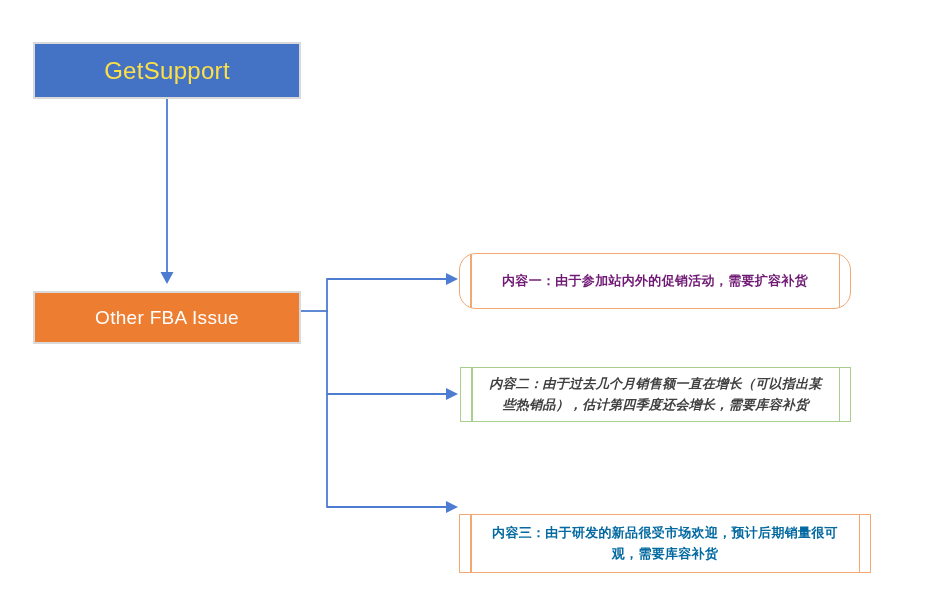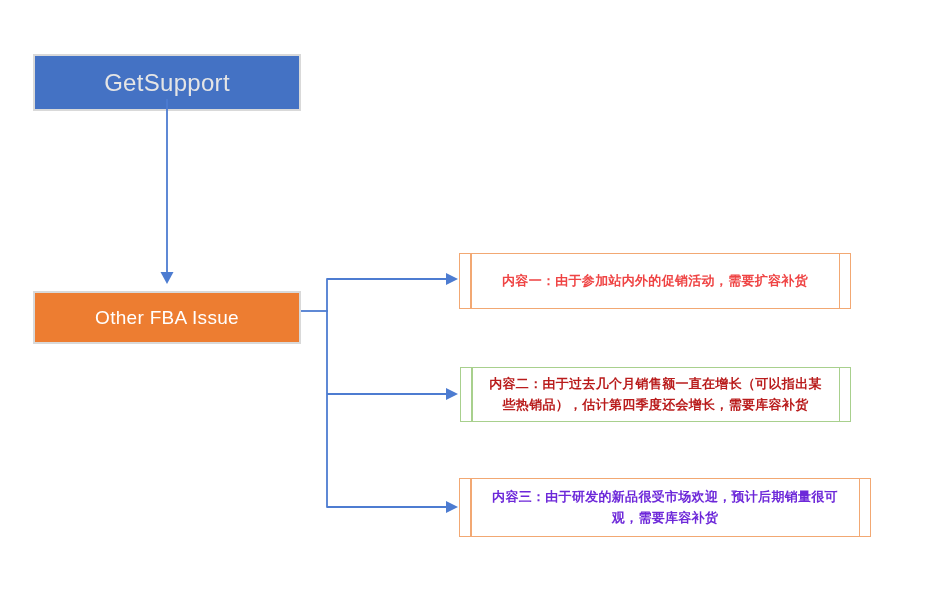--- a/index.html
+++ b/index.html
@@ -25,21 +25,21 @@
   .side-bar{position:absolute;top:0;bottom:0;width:1.5px;}
   .side-bar.left{left:10px;}
   .side-bar.right{right:10px;}
   .content-label{width:100%;}
 </style>
 </head>
 <body>
 
 <div class="canvas">
 
-  <div class="node node-getsupport" style="background: rgb(68, 114, 196); color: #e5e5e5; border-color: rgb(217, 217, 217); margin-top: 12px;">GetSupport</div>
+  <div class="node node-getsupport" style="background: rgb(68, 114, 196); color: #fde047; border-color: rgb(217, 217, 217);">GetSupport</div>
 
   <div class="node node-otherfba" style="background: rgb(237, 125, 49); color: rgb(255, 255, 255); border-color: rgb(217, 217, 217);">Other FBA Issue</div>
 
   <svg class="connectors" viewBox="0 0 947 599" xmlns="http://www.w3.org/2000/svg" style="color: rgb(77, 124, 209);">
 
     <path d="M167 99 V273" stroke="currentColor" stroke-width="1.8" fill="none"></path>
     <polygon points="160.5,272 173.5,272 167,284" fill="currentColor"></polygon>
 
     <path d="M301 311 H328" stroke="currentColor" stroke-width="1.8" fill="none"></path>
 
@@ -48,31 +48,31 @@
     <path d="M327 279 H447" stroke="currentColor" stroke-width="1.8" fill="none"></path>
     <polygon points="446,273 446,285 458,279" fill="currentColor"></polygon>
 
     <path d="M327 394 H447" stroke="currentColor" stroke-width="1.8" fill="none"></path>
     <polygon points="446,388 446,400 458,394" fill="currentColor"></polygon>
 
     <path d="M327 507 H447" stroke="currentColor" stroke-width="1.8" fill="none"></path>
     <polygon points="446,501 446,513 458,507" fill="currentColor"></polygon>
   </svg>
 
-  <div class="content-box content-box-1" style="border-color: rgb(242, 168, 115); color: #ef4444;">
+  <div class="content-box content-box-1" style="border-color: rgb(242, 168, 115); color: #701a75; border-radius: 17px;">
     <span class="side-bar left" style="background: rgb(242, 168, 115);"></span>
     <span class="side-bar right" style="background: rgb(242, 168, 115);"></span>
     <div class="content-label">内容一：由于参加站内外的促销活动，需要扩容补货</div>
   </div>
 
-  <div class="content-box content-box-2" style="border-color: rgb(168, 208, 141); color: #b91c1c;">
+  <div class="content-box content-box-2" style="border-color: rgb(168, 208, 141); color: #404040; font-style: italic;">
     <span class="side-bar left" style="background: rgb(168, 208, 141);"></span>
     <span class="side-bar right" style="background: rgb(168, 208, 141);"></span>
     <div class="content-label">内容二：由于过去几个月销售额一直在增长（可以指出某些热销品），估计第四季度还会增长，需要库容补货</div>
   </div>
 
-  <div class="content-box content-box-3" style="border-color: rgb(242, 168, 115); color: #6d28d9;">
+  <div class="content-box content-box-3" style="border-color: rgb(242, 168, 115); color: #0369a1; margin-top: 36px;">
     <span class="side-bar left" style="background: rgb(242, 168, 115);"></span>
     <span class="side-bar right" style="background: rgb(242, 168, 115);"></span>
     <div class="content-label">内容三：由于研发的新品很受市场欢迎，预计后期销量很可观，需要库容补货</div>
   </div>
 
 </div>
 
 </body></html>

